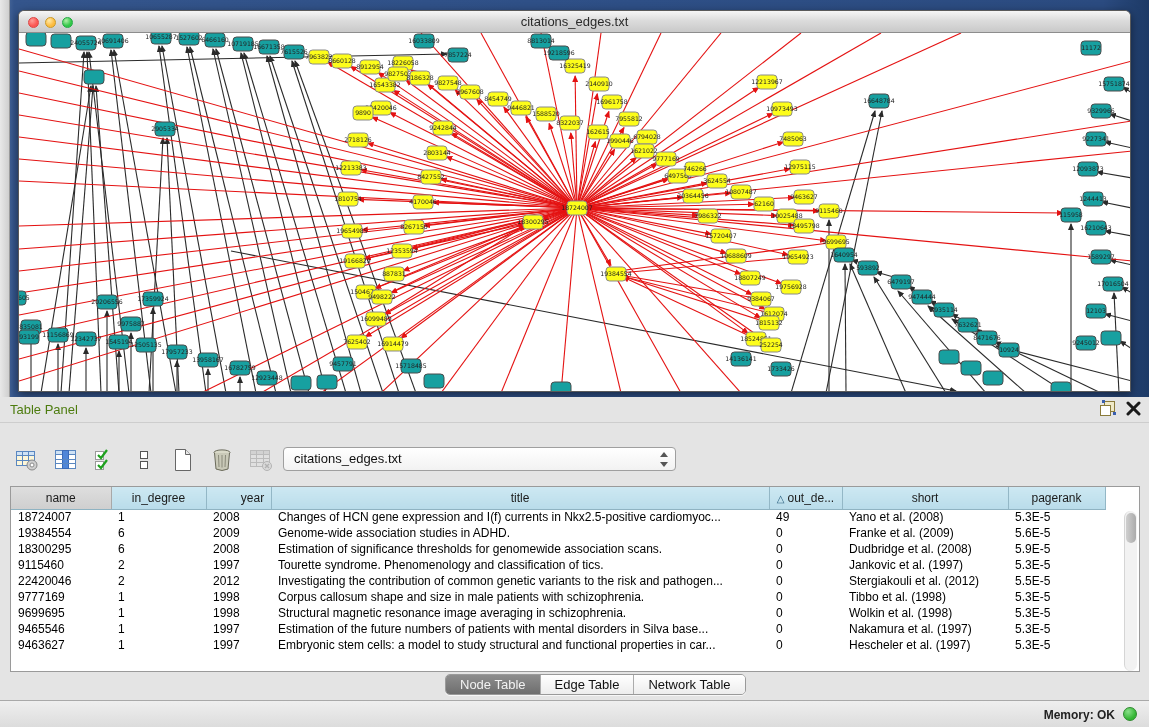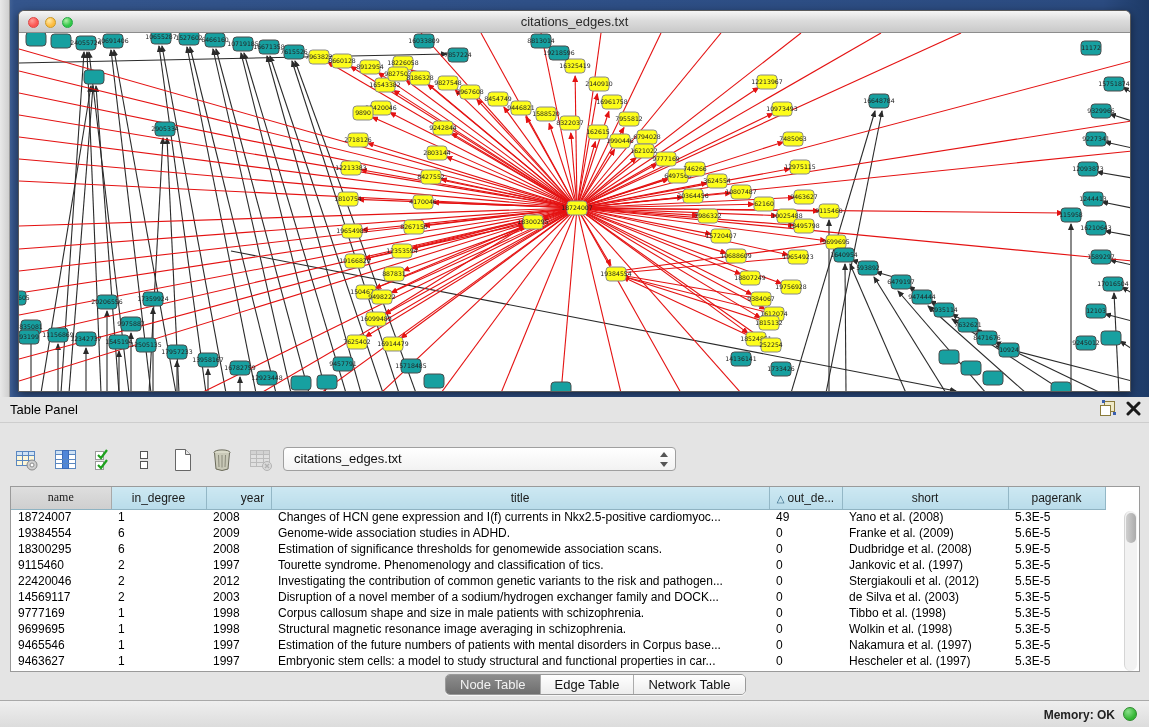--- a/index.html
+++ b/index.html
@@ -23,41 +23,41 @@
   .tl { position:absolute; top:6px; width:11px; height:11px; border-radius:50%; }
   .tl.red { left:9px;  background:radial-gradient(circle at 35% 30%, #ff9d97,#fc5753 60%); border:1px solid #d44; }
   .tl.yel { left:26px; background:radial-gradient(circle at 35% 30%, #ffe9a8,#fdbc40 60%); border:1px solid #c92; }
   .tl.grn { left:43px; background:radial-gradient(circle at 35% 30%, #b2f0a9,#33c748 60%); border:1px solid #2a4; }
   .canvas-wrap { position:absolute; left:0; top:22px; width:1111px; height:358px; background:#fff; overflow:hidden; }
   .canvas-wrap svg { display:block; }
 
   
   .table-panel { position:absolute; left:0; top:397px; width:1149px; height:303px; background:#e4e4e4; }
   .panel-header { position:absolute; left:0; top:0; width:100%; height:26px; border-bottom:1px solid #cdcdcd; }
-  .panel-header .ptitle { position:absolute; left:10px; top:5px; font-size:13px; color:#000000; }
+  .panel-header .ptitle { position:absolute; left:10px; top:5px; font-size:13px; color:#4d7c0f; }
   .ph-icons { position:absolute; right:8px; top:3px; display:flex; gap:10px; align-items:center; }
 
   .toolbar { position:absolute; left:12px; top:48px; height:30px; display:flex; align-items:center; gap:9px; }
   .tbtn { width:30px; height:28px; display:flex; align-items:center; justify-content:center; }
   .fx { font-family:"DejaVu Serif", serif; font-style:italic; font-weight:bold; font-size:15px; color:#222; }
   .combo { position:absolute; left:283px; top:50px; width:393px; height:24px; background:linear-gradient(#ffffff,#f2f2f2);
     border:1px solid #9f9f9f; border-radius:4px; font-size:13px; color:#111; line-height:22px; padding-left:10px;
     box-shadow:inset 0 1px 0 #fff; }
   .combo .stepper { position:absolute; right:7px; top:4px; width:9px; height:15px; }
   .combo .stepper::before { content:""; position:absolute; left:1px; top:0;
     border-left:4px solid transparent; border-right:4px solid transparent; border-bottom:5px solid #555; }
   .combo .stepper::after { content:""; position:absolute; left:1px; bottom:0;
     border-left:4px solid transparent; border-right:4px solid transparent; border-top:5px solid #555; }
 
   .table-frame { position:absolute; left:10px; top:89px; width:1130px; height:186px;
     background:#fff; border:1px solid #9a9a9a; overflow:hidden; }
   table.grid { border-collapse:collapse; table-layout:fixed; width:1094px; font-size:12px; color:#000; }
   table.grid th { height:22px; font-weight:normal; text-align:center; font-size:12px; color:#1a1a1a;
     background:linear-gradient(#cde8f2,#b9dcea); border-right:1px solid #93b7c6; border-bottom:1px solid #8fb3c2; }
-  table.grid th.gray { background:linear-gradient(#dedede,#cfcfcf); border-right:1px solid #a8a8a8;font-family:Liberation Serif, serif; }
+  table.grid th.gray { background:linear-gradient(#dedede,#cfcfcf); border-right:1px solid #a8a8a8; }
   table.grid td { height:16px; padding:0 4px 0 7px; white-space:nowrap; overflow:hidden; }
   .sort-tri { color:#2a5f7f; font-size:10px; margin-right:3px; }
   .vscroll { position:absolute; right:2px; top:24px; width:13px; height:160px; background:#f2f2f2;
     border-left:1px solid #d5d5d5; border-radius:7px; }
   .vthumb { position:absolute; left:1px; top:2px; width:10px; height:30px; background:linear-gradient(90deg,#cfcfcf,#ababab); border-radius:6px; }
 
   .tabs { position:absolute; left:445px; top:277px; height:21px; display:flex;
     border:1px solid #9a9a9a; border-radius:5px; overflow:hidden; box-shadow:0 1px 0 rgba(255,255,255,.7); }
   .tab { height:100%; display:flex; align-items:center; justify-content:center; font-size:13px;
     background:linear-gradient(#ffffff,#ededed); color:#111; border-right:1px solid #ababab; padding:0 14px; }
@@ -959,29 +959,20 @@
             <tr>
               <td>22420046</td>
               <td>2</td>
               <td>2012</td>
               <td>Investigating the contribution of common genetic variants to the risk and pathogen...</td>
               <td>0</td>
               <td>Stergiakouli et al. (2012)</td>
               <td>5.5E-5</td>
             </tr>
             <tr>
-              <td>14569117</td>
-              <td>2</td>
-              <td>2003</td>
-              <td>Disruption of a novel member of a sodium/hydrogen exchanger family and DOCK...</td>
-              <td>0</td>
-              <td>de Silva et al. (2003)</td>
-              <td>5.3E-5</td>
-            </tr>
-            <tr>
               <td>9777169</td>
               <td>1</td>
               <td>1998</td>
               <td>Corpus callosum shape and size in male patients with schizophrenia.</td>
               <td>0</td>
               <td>Tibbo et al. (1998)</td>
               <td>5.3E-5</td>
             </tr>
             <tr>
               <td>9699695</td>
@@ -989,21 +980,21 @@
               <td>1998</td>
               <td>Structural magnetic resonance image averaging in schizophrenia.</td>
               <td>0</td>
               <td>Wolkin et al. (1998)</td>
               <td>5.3E-5</td>
             </tr>
             <tr>
               <td>9465546</td>
               <td>1</td>
               <td>1997</td>
-              <td>Estimation of the future numbers of patients with mental disorders in Corpus base...</td>
+              <td>Estimation of the future numbers of patients with mental disorders in Silva base...</td>
               <td>0</td>
               <td>Nakamura et al. (1997)</td>
               <td>5.3E-5</td>
             </tr>
             <tr>
               <td>9463627</td>
               <td>1</td>
               <td>1997</td>
               <td>Embryonic stem cells: a model to study structural and functional properties in car...</td>
               <td>0</td>

